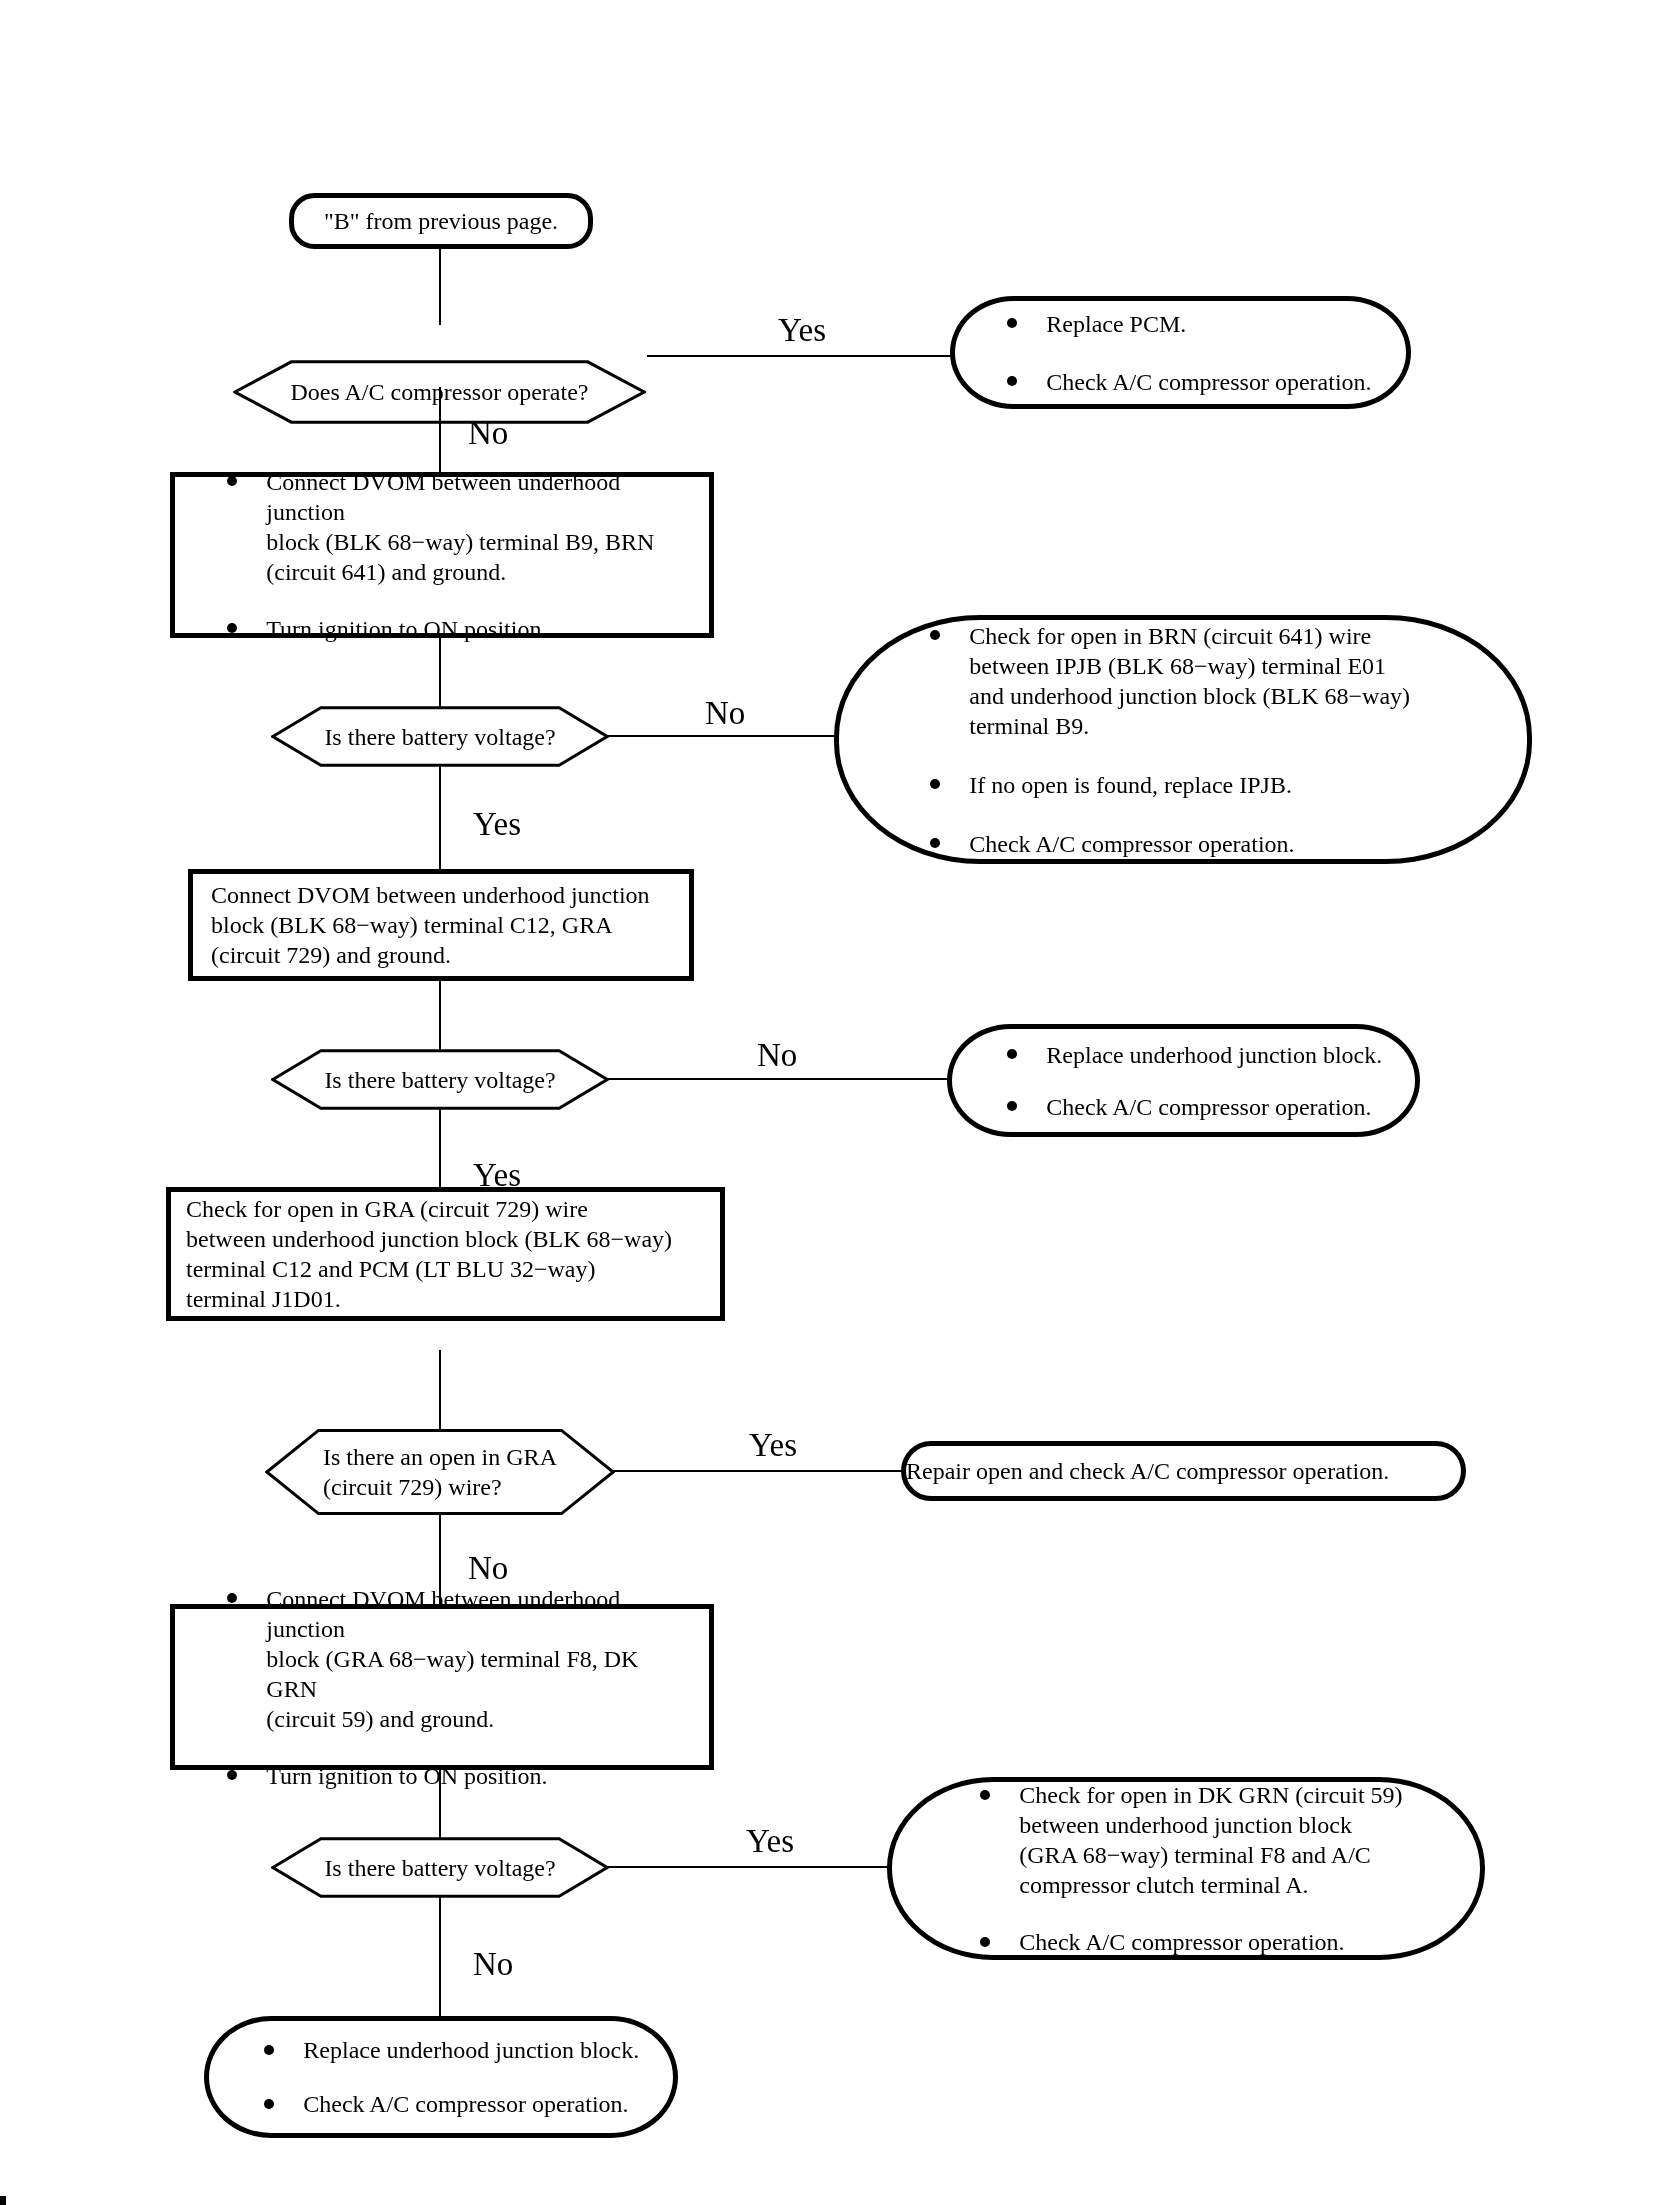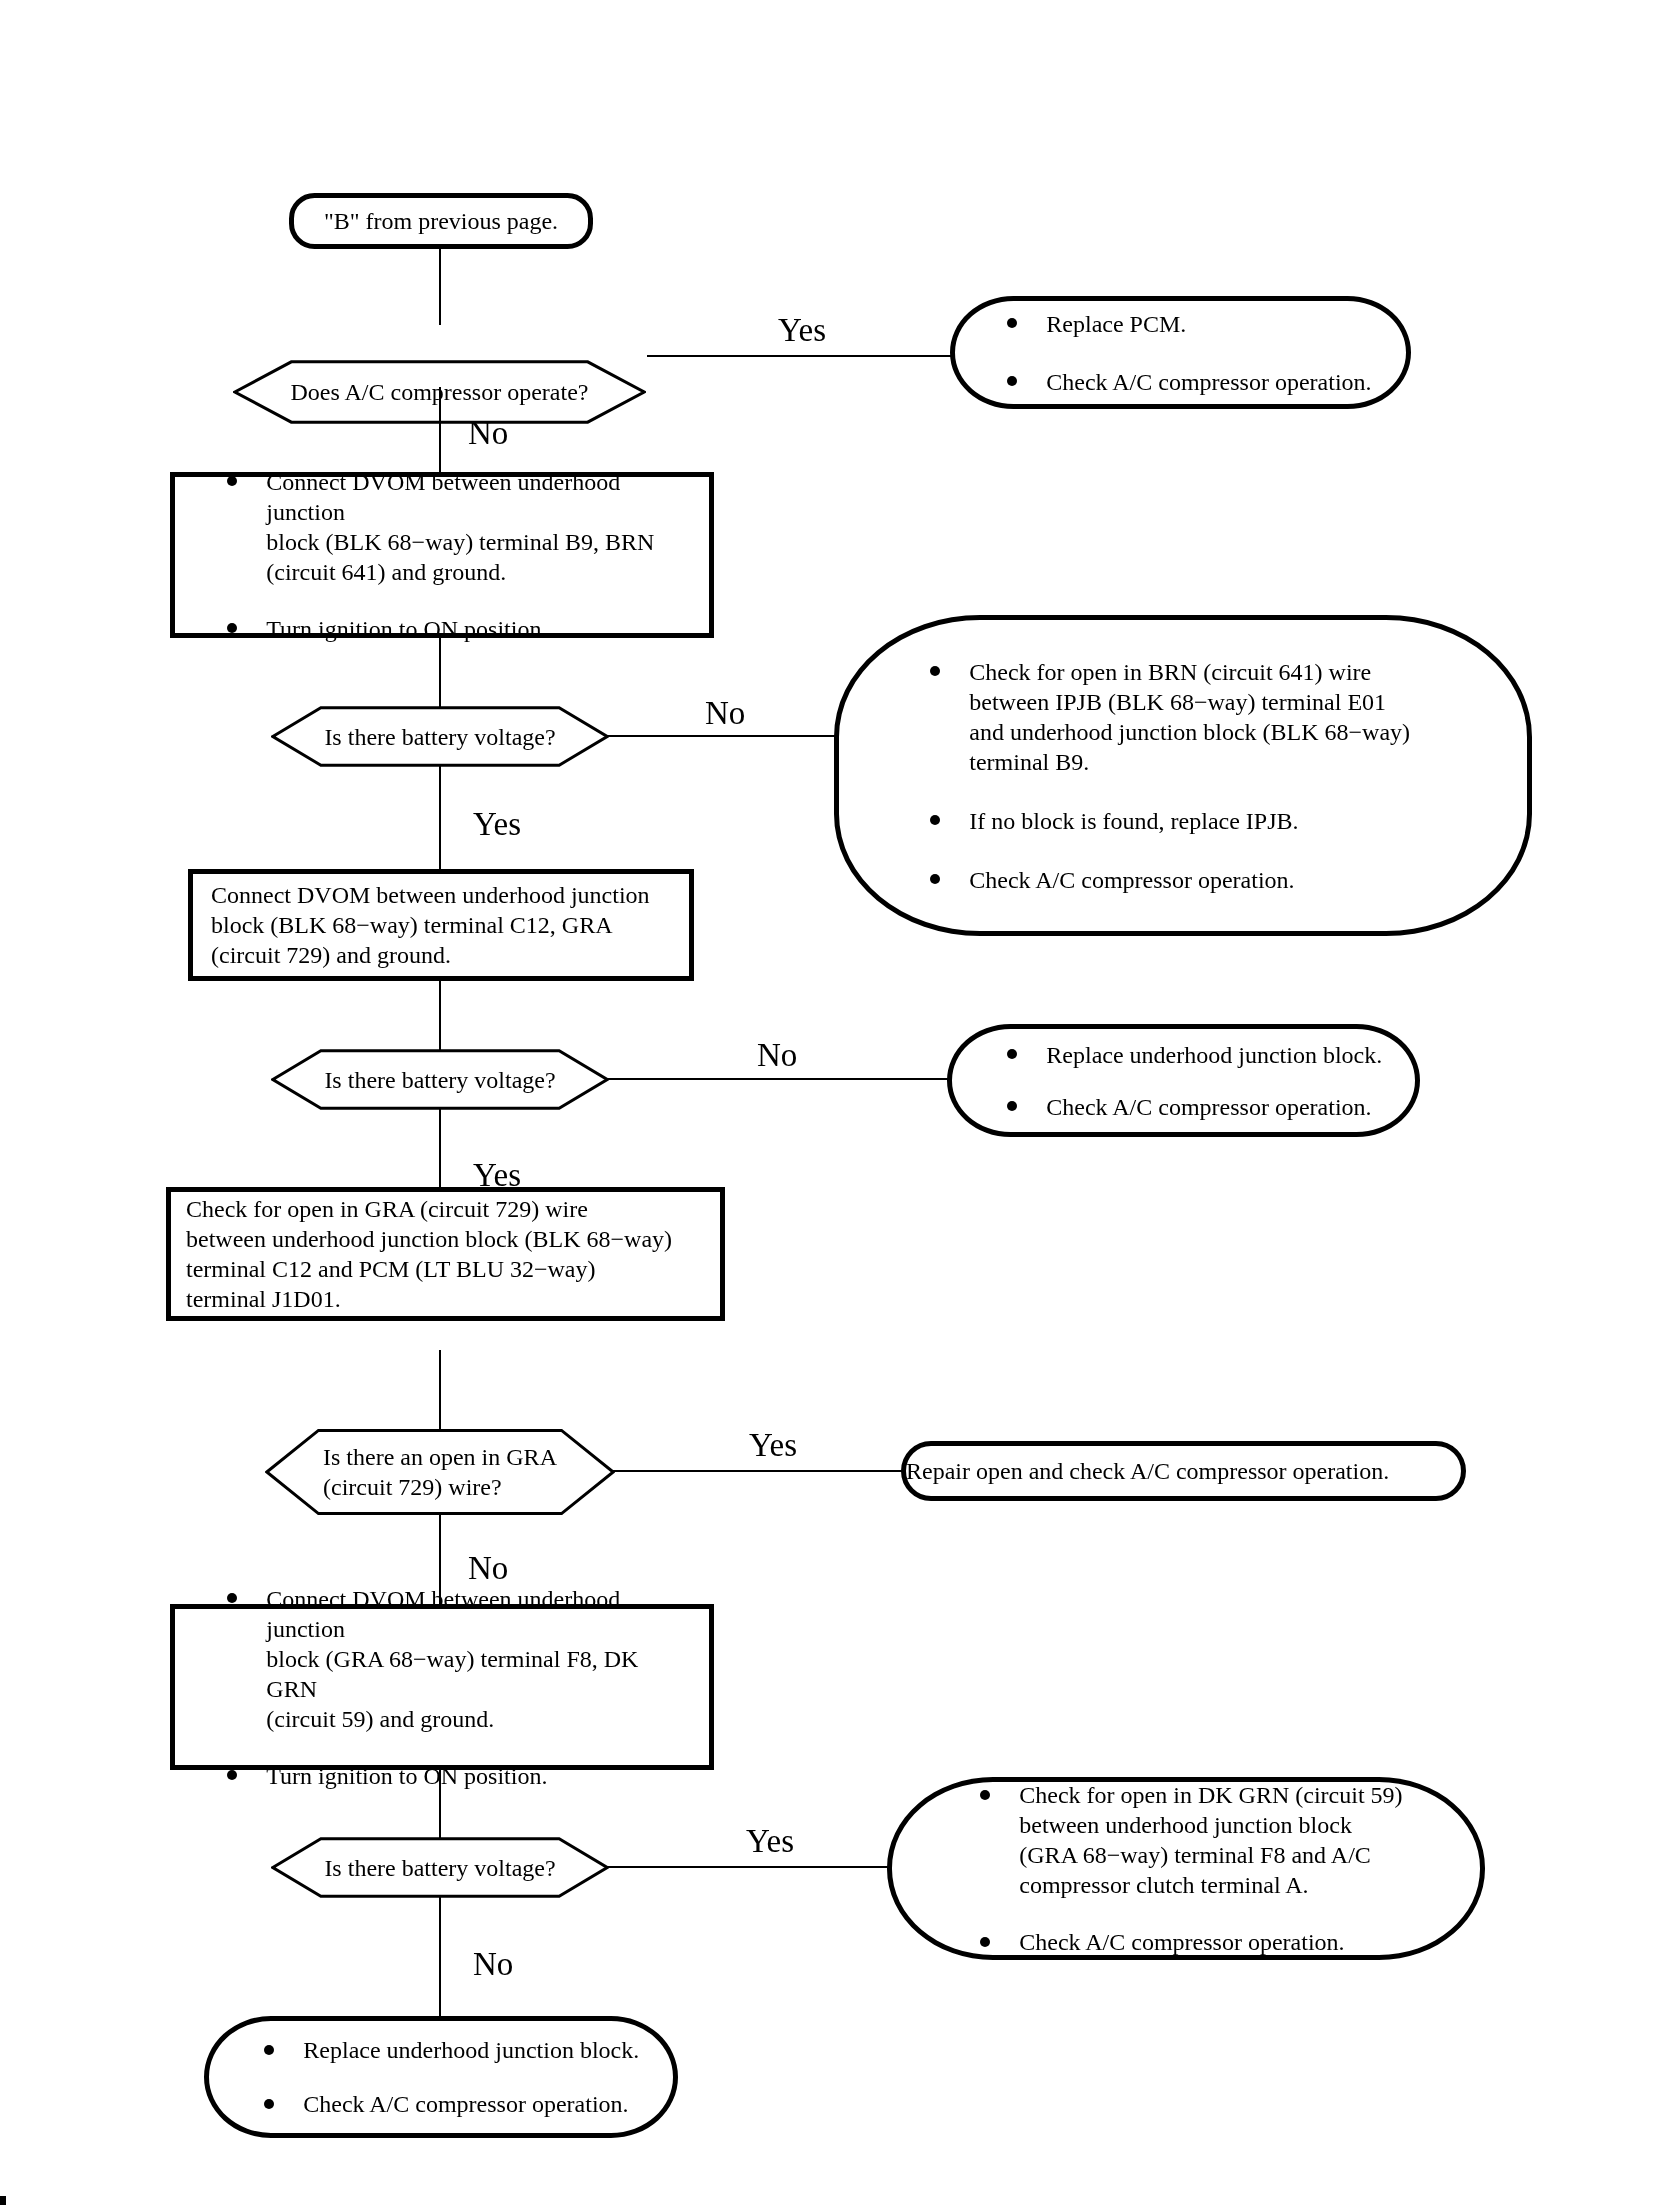--- a/index.html
+++ b/index.html
@@ -122,31 +122,31 @@
       <polygon points="3,50.5 82,3 474,3 553,50.5 474,98 82,98" fill="#ffffff" stroke="#000000" stroke-width="5"></polygon>
     </svg>
     <div class="hex-label">
         <span class="txt">Is there battery voltage?</span>
       </div>
   </div>
 
   <div class="hline" style="left:607px; top:735px; width:229px;"></div>
   <div class="edge-label" style="left:705px; top:699px;">No</div>
 
-  <div class="node bubble" style="left:834px; top:615px; width:698px; height:321px; border-radius:146px/122px; row-gap:29px; padding:0 36px 0 91px;">
+  <div class="node bubble" style="left:834px; top:615px; width:698px; height:249px; border-radius:146px/122px; row-gap:29px; padding:0 36px 0 91px;">
     <div class="li">
       <span class="dot"></span>
       <span class="txt">Check for open in BRN (circuit 641) wire
 between IPJB (BLK 68−way) terminal E01
 and underhood junction block (BLK 68−way)
 terminal B9.</span>
     </div>
     <div class="li">
       <span class="dot"></span>
-      <span class="txt">If no block is found, replace IPJB.</span>
+      <span class="txt">If no open is found, replace IPJB.</span>
     </div>
     <div class="li">
       <span class="dot"></span>
       <span class="txt">Check A/C compressor operation.</span>
     </div>
   </div>
 
   <div class="vline" style="left:439px; top:766px; height:105px;"></div>
   <div class="edge-label" style="left:473px; top:810px;">Yes</div>
 

